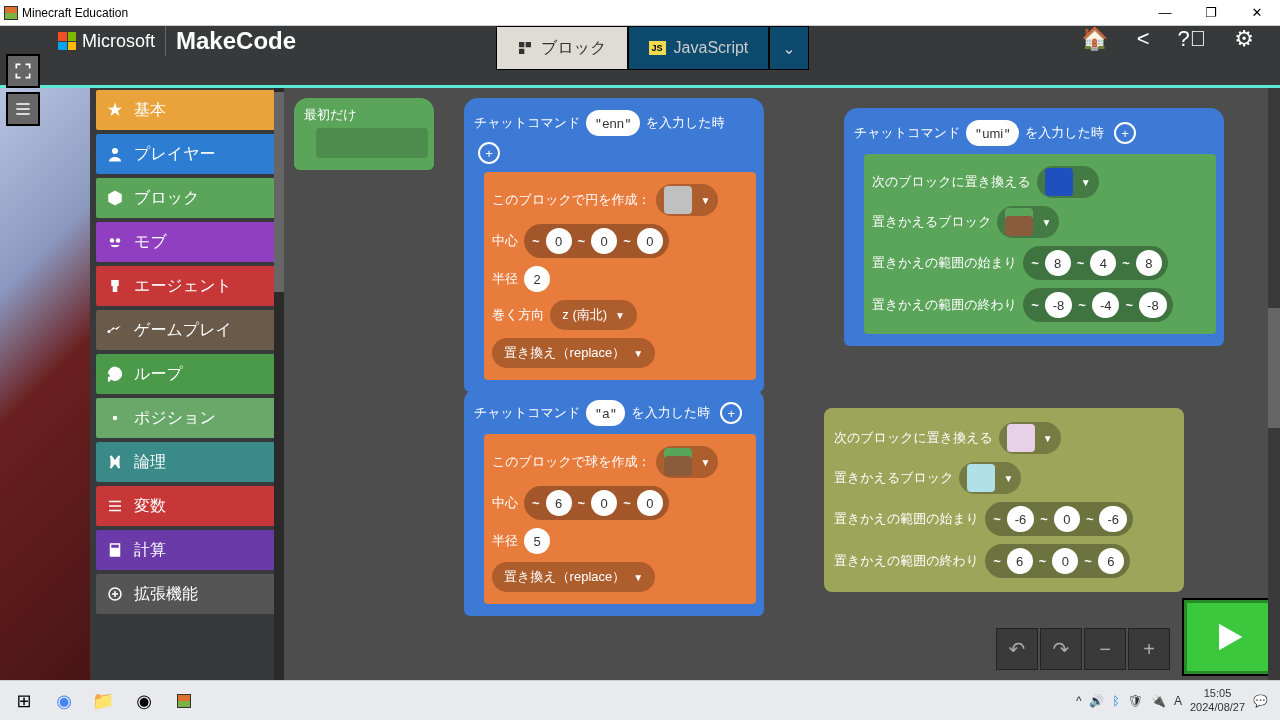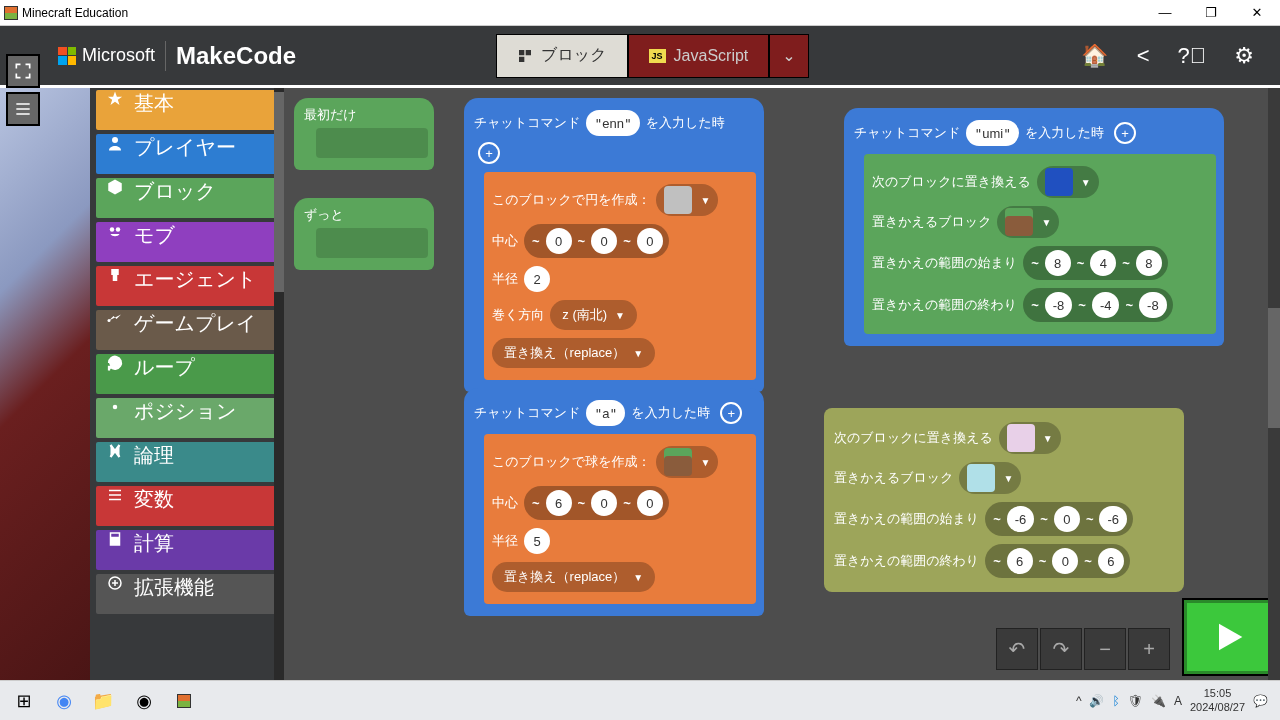--- a/index.html
+++ b/index.html
@@ -3,42 +3,42 @@
 <meta charset="utf-8">
 <style>
 *{box-sizing:border-box;margin:0;padding:0;font-family:"Segoe UI",Meiryo,sans-serif}
 body{width:1280px;height:720px;overflow:hidden;background:#fff}
 .window-chrome{height:26px;background:#fff;border-bottom:1px solid #ccc;display:flex;align-items:center;padding-left:4px;font-size:12px}
 .window-chrome .title{display:flex;align-items:flex-start;gap:4px}
 .window-chrome .wb{margin-left:auto;display:flex}
 .window-chrome .wb div{width:46px;height:26px;display:flex;align-items:center;justify-content:center;font-size:13px}
 .mc-icon{width:14px;height:14px;background:linear-gradient(#e07030,#e07030 50%,#7bb342 50%);border:1px solid #333}
 .app{height:654px;background:#3b4043;position:relative;display:flex;flex-direction:column}
-.topbar{height:62px;background:#37393b;display:flex;align-items:center;padding:0 6px;border-bottom:3px solid #ffffff}
+.topbar{height:62px;background:#37393b;display:flex;align-items:flex-start;padding:0 6px;border-bottom:3px solid #5eead4}
 .fs-btn,.menu-btn{width:34px;height:34px;background:#666;border:2px solid #000;margin:2px;display:flex;align-items:center;justify-content:center;color:#fff;cursor:pointer}
 .fs-btn svg,.menu-btn svg{width:20px;height:20px}
 .left-controls{display:flex;flex-direction:column;position:absolute;left:4px;top:26px;z-index:10}
 .brand{display:flex;align-items:center;gap:10px;margin-left:52px;color:#fff}
 .ms-logo{display:flex;align-items:center;gap:6px;font-size:18px;font-weight:300}
 .ms-squares{width:18px;height:18px;display:grid;grid-template:1fr 1fr/1fr 1fr;gap:1px}
 .ms-squares span:nth-child(1){background:#f25022}.ms-squares span:nth-child(2){background:#7fba00}.ms-squares span:nth-child(3){background:#00a4ef}.ms-squares span:nth-child(4){background:#ffb900}
 .sep{width:1px;height:30px;background:#666}
 .makecode{font-size:24px;font-weight:600}
 .tab-group{display:flex;margin-left:200px}
-.tab{height:44px;padding:0 20px;display:flex;align-items:center;gap:8px;font-size:16px;border:1px solid #000;background:#7f1d1d;color:#ccc;cursor:pointer}
+.tab{height:44px;padding:0 20px;display:flex;align-items:center;gap:8px;font-size:16px;border:1px solid #000;background:#0c4a6e;color:#ccc;cursor:pointer}
 .tab.active{background:#dedcd5;color:#333}
 .tab.chev{padding:0 12px}
 .topbar-icons{margin-left:auto;display:flex;gap:28px;padding-right:20px}
 .topbar-icons div{color:#fff;font-size:22px;cursor:pointer}
 .main{flex:1;display:flex;overflow:hidden}
 .bgstrip{width:90px;background:linear-gradient(135deg,#b8c4e0 0%,#8b99c0 30%,#6a1f1f 50%,#4a1515 100%);position:relative}
 .sidebar{width:194px;background:#37393b;display:flex;flex-direction:column;position:relative}
 .search{height:36px;background:#4d4d4d;margin:4px 4px 8px 4px;display:flex;align-items:center;padding:0 10px;color:#aaa;font-size:14px}
 .search span{flex:1}
-.cat{height:40px;margin:2px 6px;display:flex;align-items:flex-start;gap:10px;padding:0 10px;color:#fff;font-size:20px;font-weight:500;cursor:pointer;border-radius:2px}
+.cat{height:40px;margin:2px 6px;display:flex;align-items:center;gap:10px;padding:0 10px;color:#fff;font-size:16px;font-weight:500;cursor:pointer;border-radius:2px}
 .cat svg{width:18px;height:18px;fill:#fff}
 .scroll-bar{position:absolute;right:0;top:0;bottom:0;width:10px;background:#2a2a2a}
 .scroll-thumb{width:10px;height:200px;background:#666;position:absolute;top:4px}
 .canvas{flex:1;background:#4d4d4d;position:relative;overflow:hidden}
 .block{position:absolute;border-radius:6px;font-size:13px;color:#fff}
 .hat{border-radius:14px 14px 6px 6px;padding:8px 10px}
 .c-wrap{padding-bottom:12px}
 .c-inner{background:rgba(0,0,0,0.15);margin:4px -4px 0 12px;border-radius:4px;padding:6px}
 .b-green{background:#5ba55b}.b-blue{background:#3c7ad6}.b-orange{background:#e87c3c}.b-olive{background:#9da55a}
 .row{display:flex;align-items:center;gap:6px;padding:4px 0;flex-wrap:wrap}
@@ -216,24 +216,20 @@
         </div>
     </div>
 
     <div class="canvas">
 
       <div class="block b-green hat c-wrap" style="left:10px;top:10px;width:140px">
         <span>最初だけ</span>
         <div class="c-inner" style="height:30px"></div>
       </div>
 
-      <div class="block b-green hat c-wrap" style="left:10px;top:110px;width:140px">
-        <span>ずっと</span>
-        <div class="c-inner" style="height:30px"></div>
-      </div>
 
       <div class="block b-blue hat c-wrap" style="left:180px;top:10px;width:300px">
         <div class="row">
             <span>チャットコマンド</span>
             <span class="pill" style="font-family:monospace">"<span>enn</span>"</span>
             <span>を入力した時</span>
             <span class="btn-add">+</span>
           </div>
         <div class="c-inner b-orange" style="margin-left:10px;margin-right:-2px;border-radius:4px;padding:8px">
           <div class="row">

